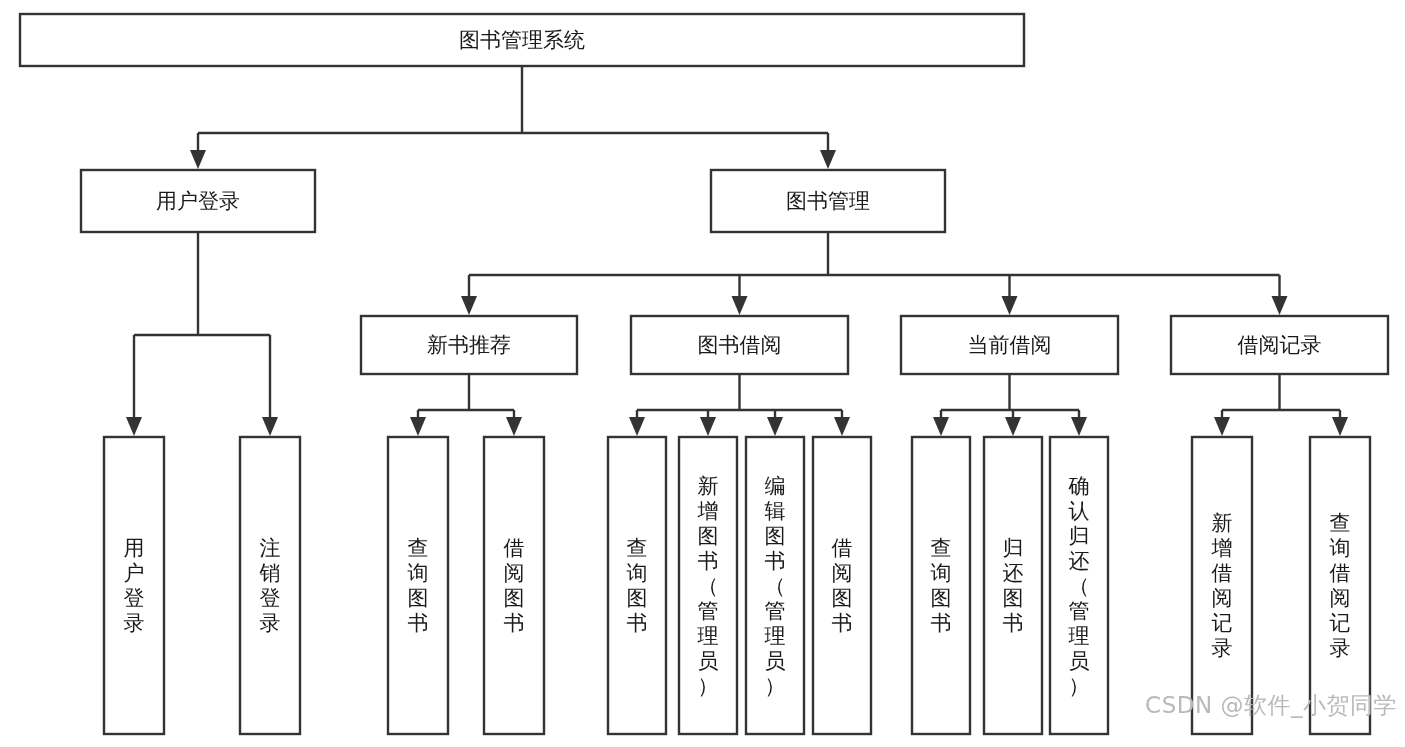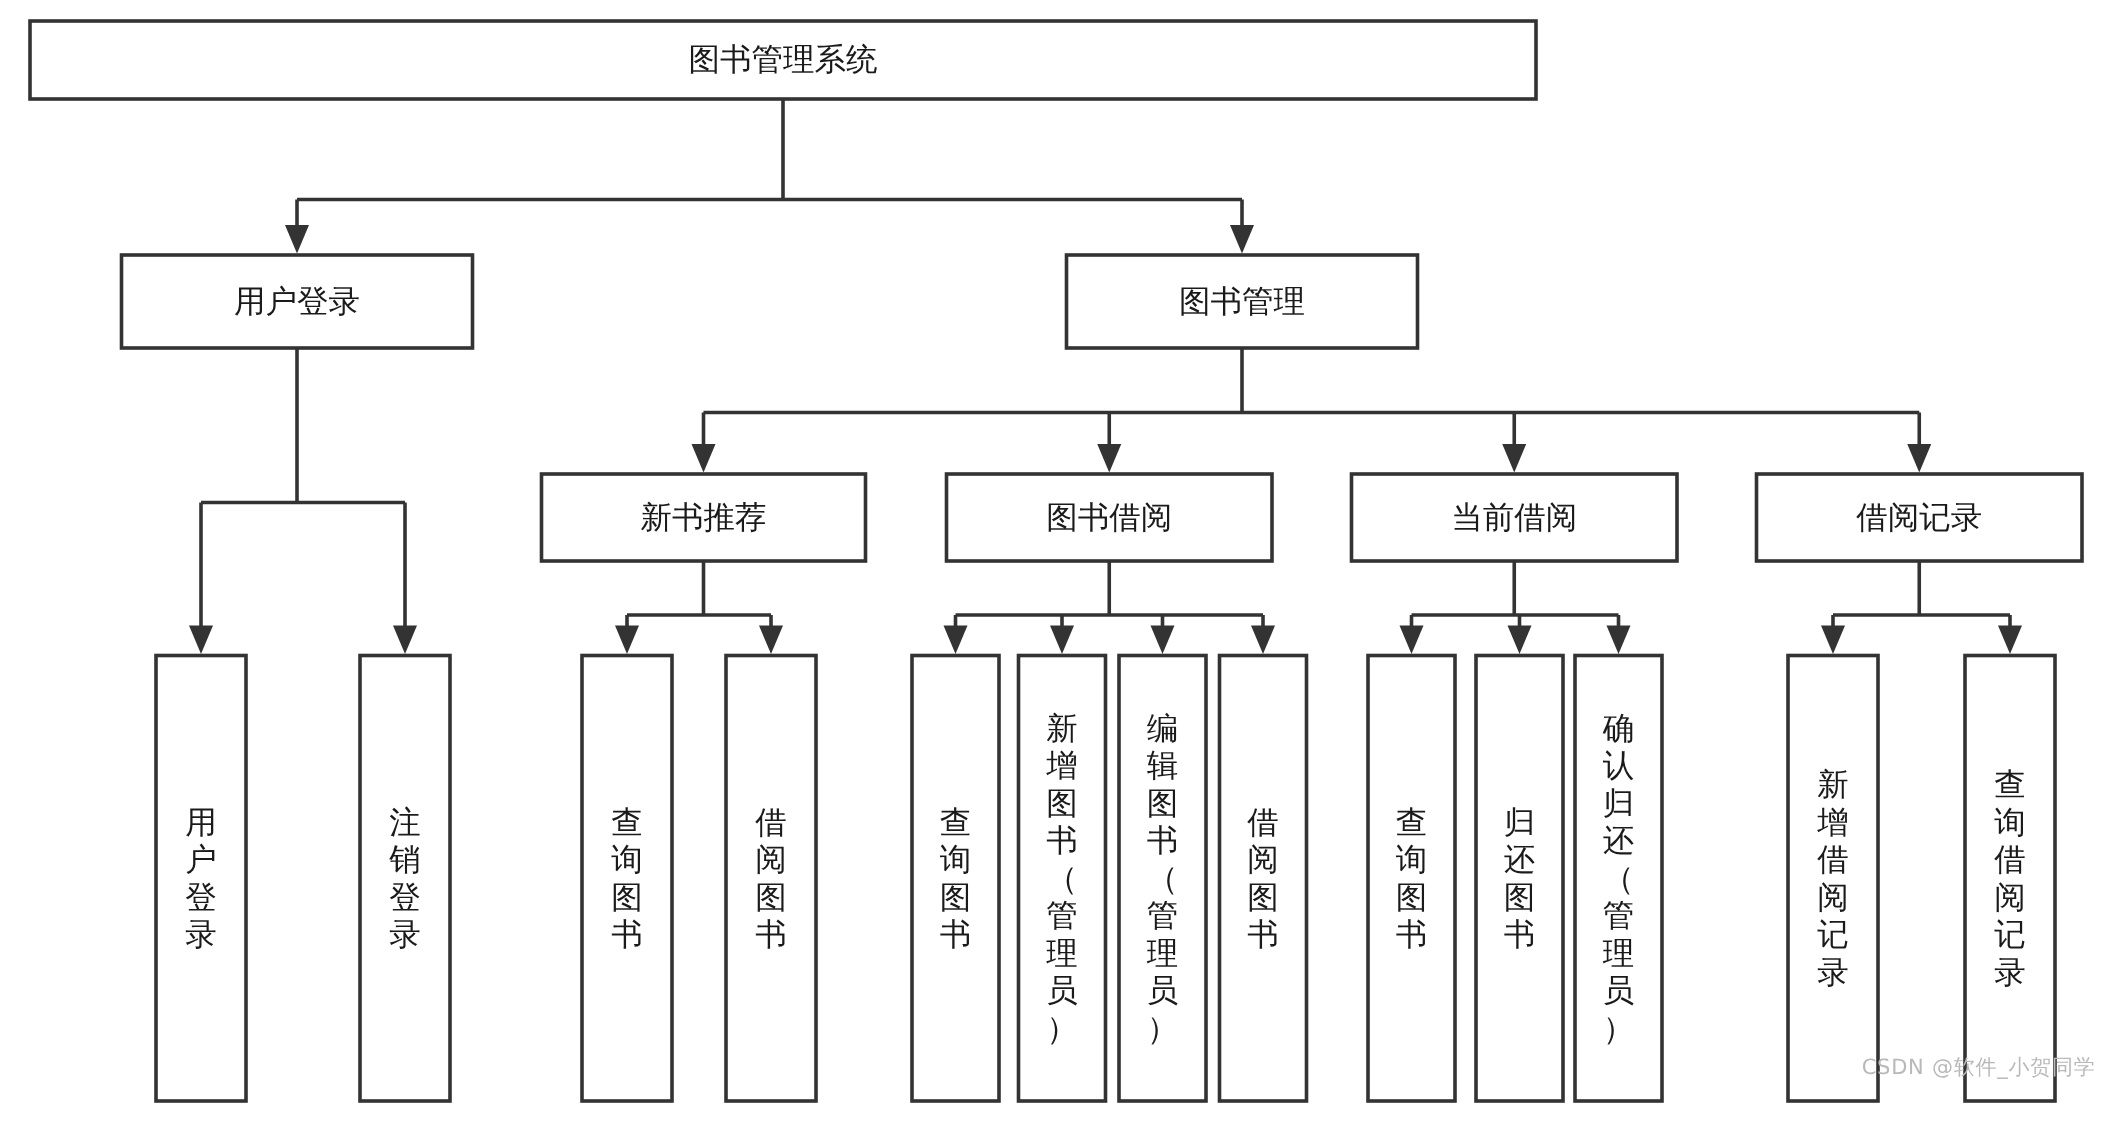--- a/index.html
+++ b/index.html
@@ -52,21 +52,21 @@
   }
   .arrow-head {
     fill: #333333;
     stroke: none;
   }
   .watermark-text {
     position: absolute;
     right: 8px;
     bottom: 4px;
     font-family: "DejaVu Sans", "Liberation Sans", sans-serif;
-    font-size: 14px;
+    font-size: 23px;
     color: #b9b9b9;
     white-space: nowrap;
     letter-spacing: 0.5px;
     user-select: none;
   }
 </style>
 </head>
 <body>
 
 <div id="diagram-root">

